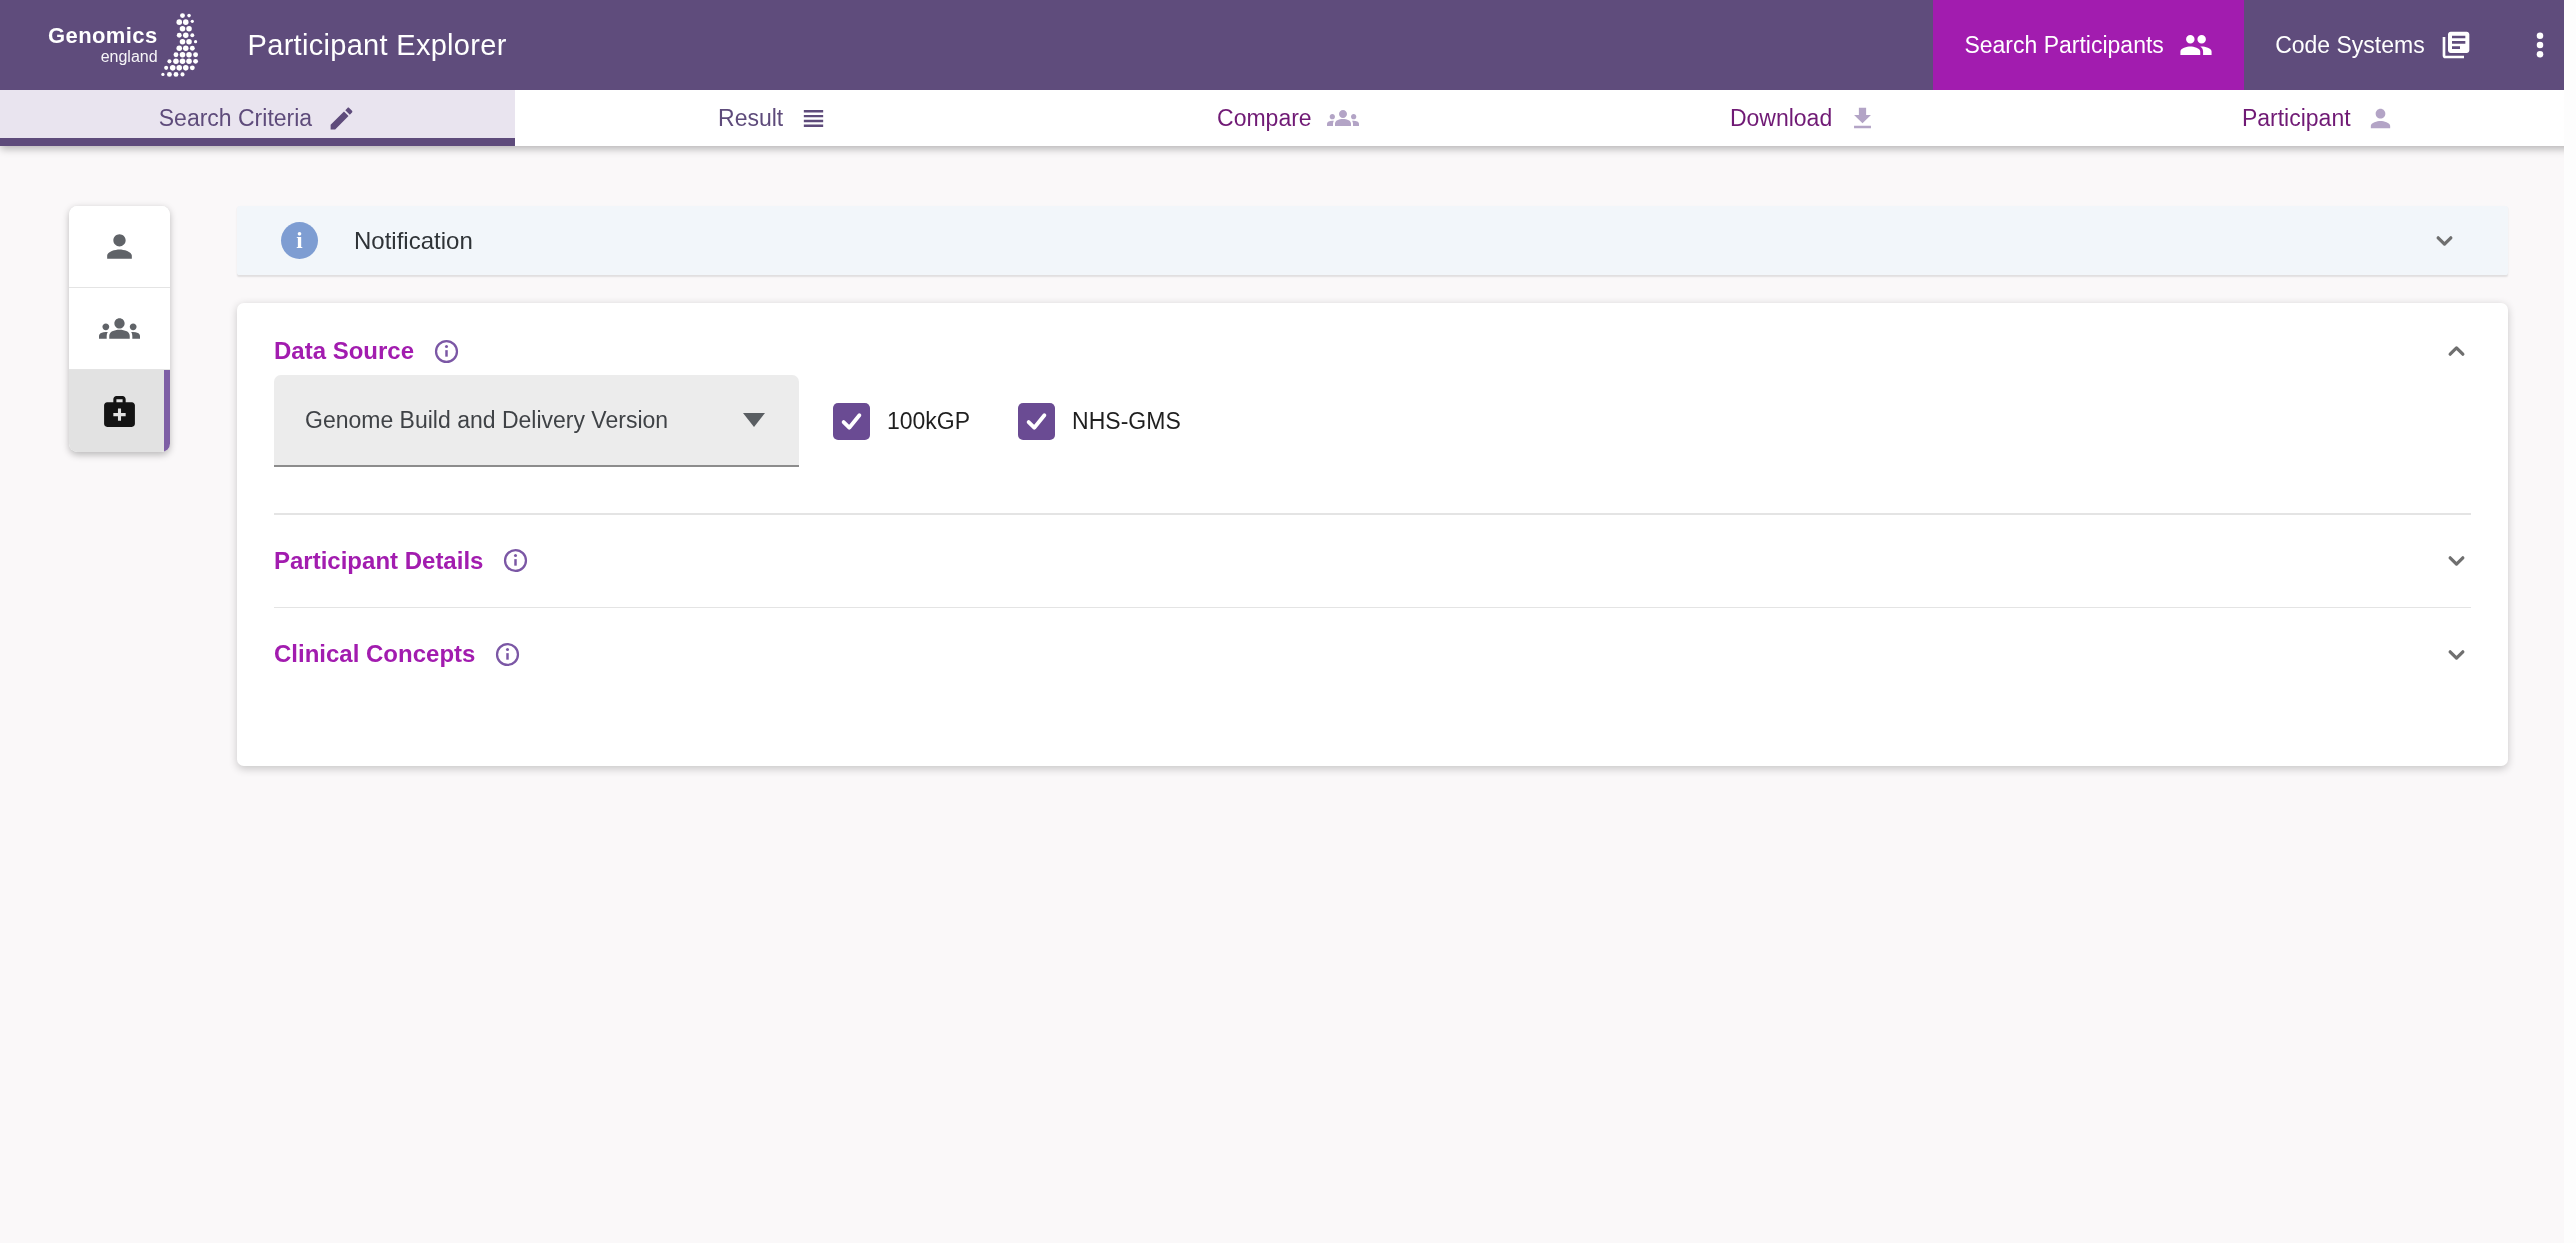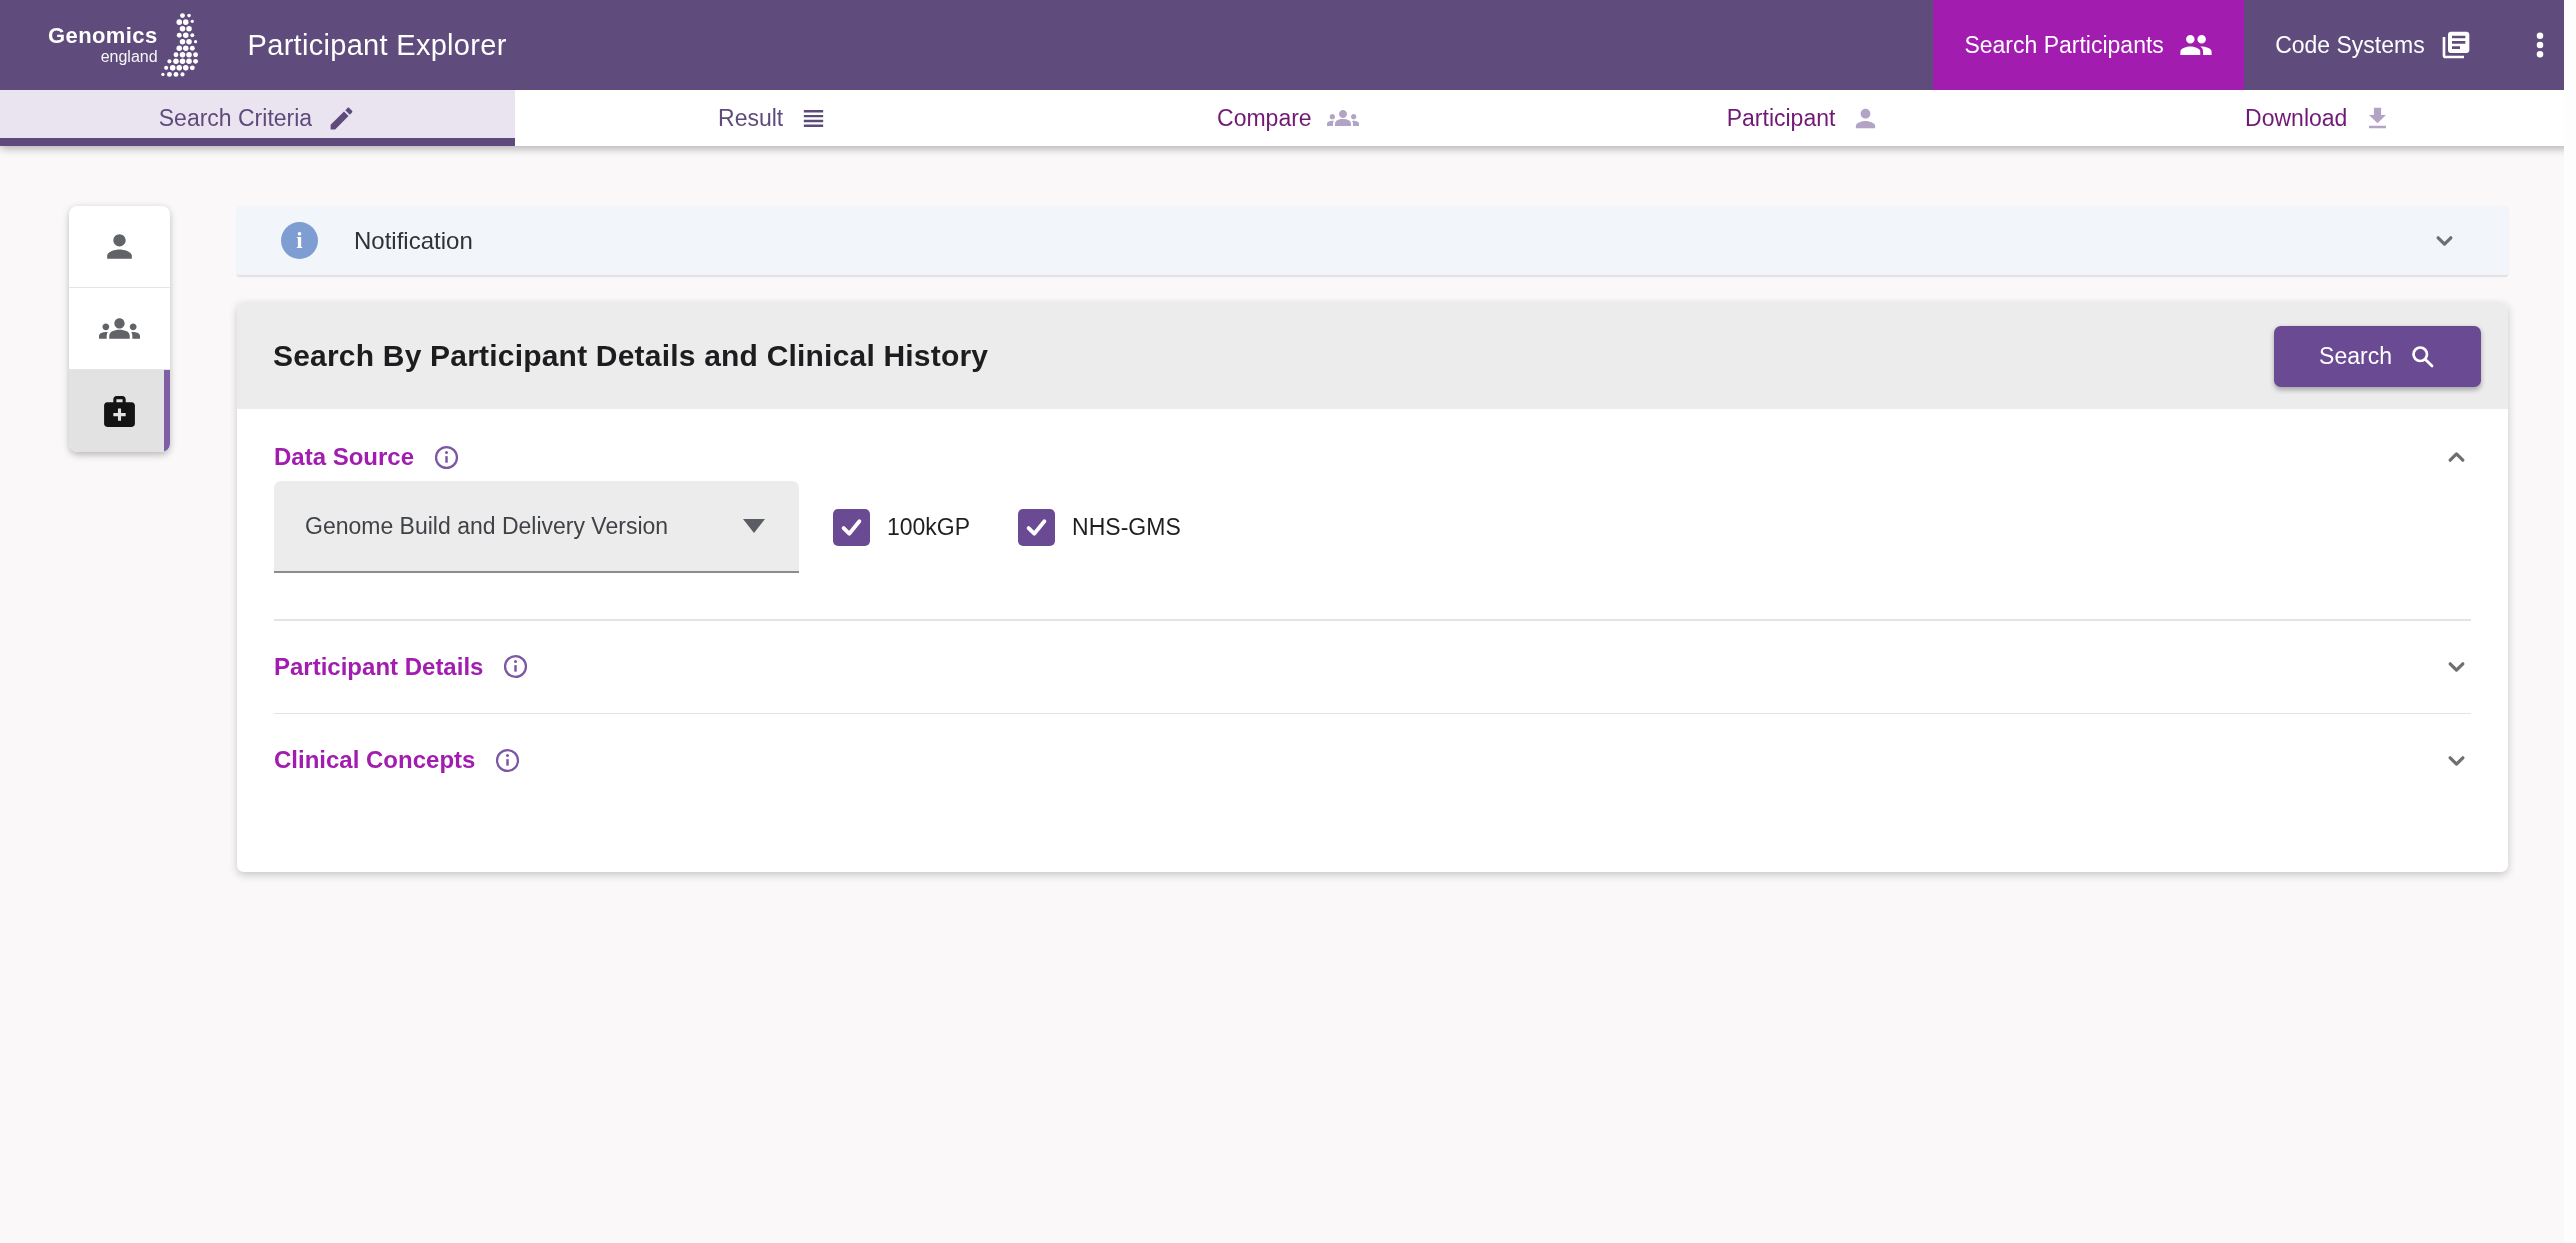--- a/index.html
+++ b/index.html
@@ -232,32 +232,32 @@
   </div>
   <div class="step disabled">
     <span>Compare</span>
     <span>
       <svg width="32" height="32" viewBox="0 0 24 24">
           <path d="M12 12.75c1.63 0 3.07.39 4.24.9 1.08.48 1.76 1.56 1.76 2.73V18H6v-1.61c0-1.18.68-2.26 1.76-2.73 1.17-.52 2.61-.91 4.24-.91zM4 13c1.1 0 2-.9 2-2s-.9-2-2-2-2 .9-2 2 .9 2 2 2zm1.13 1.1c-.37-.06-.74-.1-1.13-.1-.99 0-1.93.21-2.78.58C.48 14.9 0 15.62 0 16.43V18h4.5v-1.61c0-.83.23-1.61.63-2.29zM20 13c1.1 0 2-.9 2-2s-.9-2-2-2-2 .9-2 2 .9 2 2 2zm4 3.43c0-.81-.48-1.53-1.22-1.85-.85-.37-1.79-.58-2.78-.58-.39 0-.76.04-1.13.1.4.68.63 1.46.63 2.29V18H24v-1.57zM12 6c1.66 0 3 1.34 3 3s-1.34 3-3 3-3-1.34-3-3 1.34-3 3-3z"></path>
         </svg>
     </span>
   </div>
   <div class="step disabled">
+    <span>Download</span>
+    <span>
+      <svg width="29" height="29" viewBox="0 0 24 24">
+          <path d="M19 9h-4V3H9v6H5l7 7 7-7zM5 18v2h14v-2H5z"></path>
+        </svg>
+    </span>
+  </div>
+  <div class="step disabled">
     <span>Participant</span>
     <span>
       <svg width="29" height="29" viewBox="0 0 24 24">
           <path d="M12 12c2.21 0 4-1.79 4-4s-1.79-4-4-4-4 1.79-4 4 1.79 4 4 4zm0 2c-2.67 0-8 1.34-8 4v2h16v-2c0-2.66-5.33-4-8-4z"></path>
-        </svg>
-    </span>
-  </div>
-  <div class="step disabled">
-    <span>Download</span>
-    <span>
-      <svg width="29" height="29" viewBox="0 0 24 24">
-          <path d="M19 9h-4V3H9v6H5l7 7 7-7zM5 18v2h14v-2H5z"></path>
         </svg>
     </span>
   </div>
 </nav>
 
 <div class="content">
 
   <aside class="rail">
     <div class="rail-btn">
       <span>
@@ -288,32 +288,20 @@
       <div class="notif-icon">i</div>
       <div class="notif-label">Notification</div>
       <span class="notif-chevron">
         <svg width="29" height="29" viewBox="0 0 32 32" fill="none" stroke="#6f6f6f" stroke-width="3.6" stroke-linecap="round" stroke-linejoin="round">
             <polyline points="9,13 16,20 23,13"></polyline>
           </svg>
       </span>
     </div>
 
     <section class="panel">
-      <div class="panel-header">
-        <h2 class="panel-title">Search By Participant Details and Clinical History</h2>
-        <button class="search-btn">
-          <span>Search</span>
-          <span>
-            <svg width="27" height="27" viewBox="0 0 24 24" fill="none" stroke="#fff" stroke-width="2.4">
-                <circle cx="10" cy="10" r="6"></circle>
-                <line x1="14.6" y1="14.6" x2="20.5" y2="20.5" stroke-linecap="round"></line>
-              </svg>
-          </span>
-        </button>
-      </div>
 
       <div class="panel-body">
 
         <div class="section-head ds-head">
           <span class="sec-label">Data Source</span>
           <span class="info-icon">
             <svg width="27" height="27" viewBox="0 0 24 24" fill="none">
                 <circle cx="12" cy="12" r="9.3" stroke="#7b57a5" stroke-width="2"></circle>
                 <line x1="12" y1="10.8" x2="12" y2="16.6" stroke="#7b57a5" stroke-width="2.2"></line>
                 <circle cx="12" cy="7.6" r="1.35" fill="#7b57a5"></circle>

